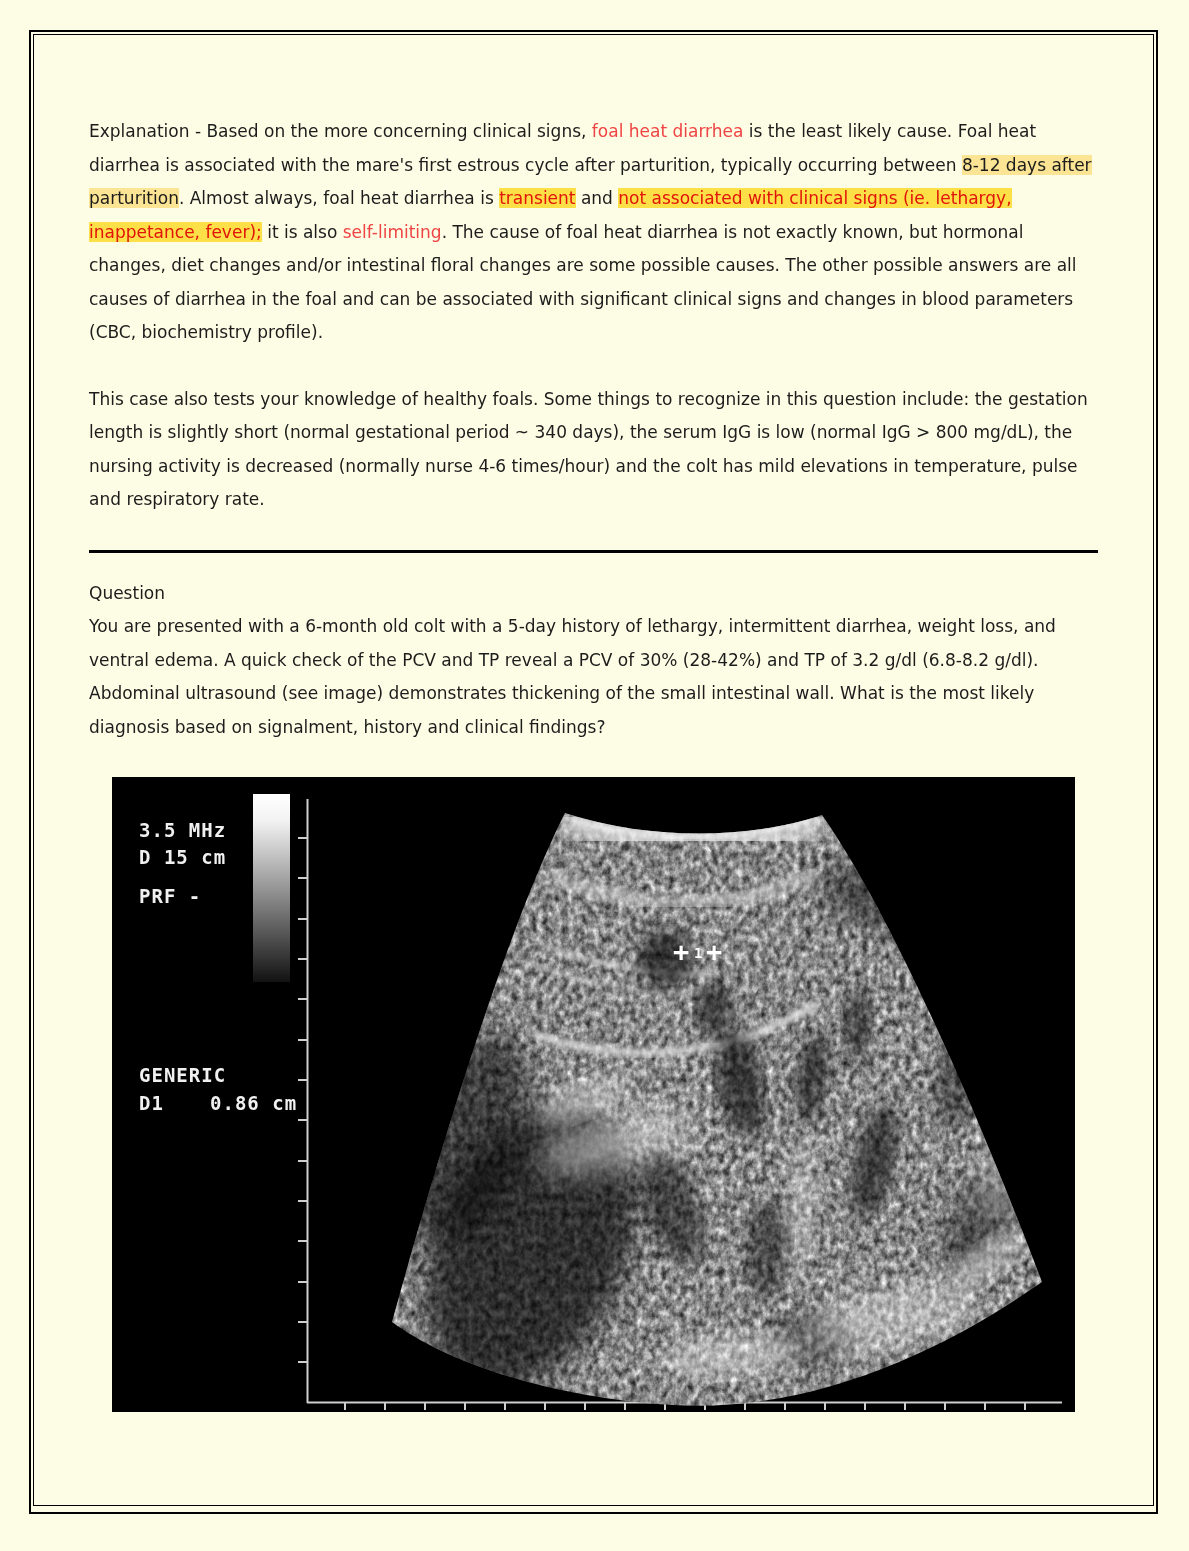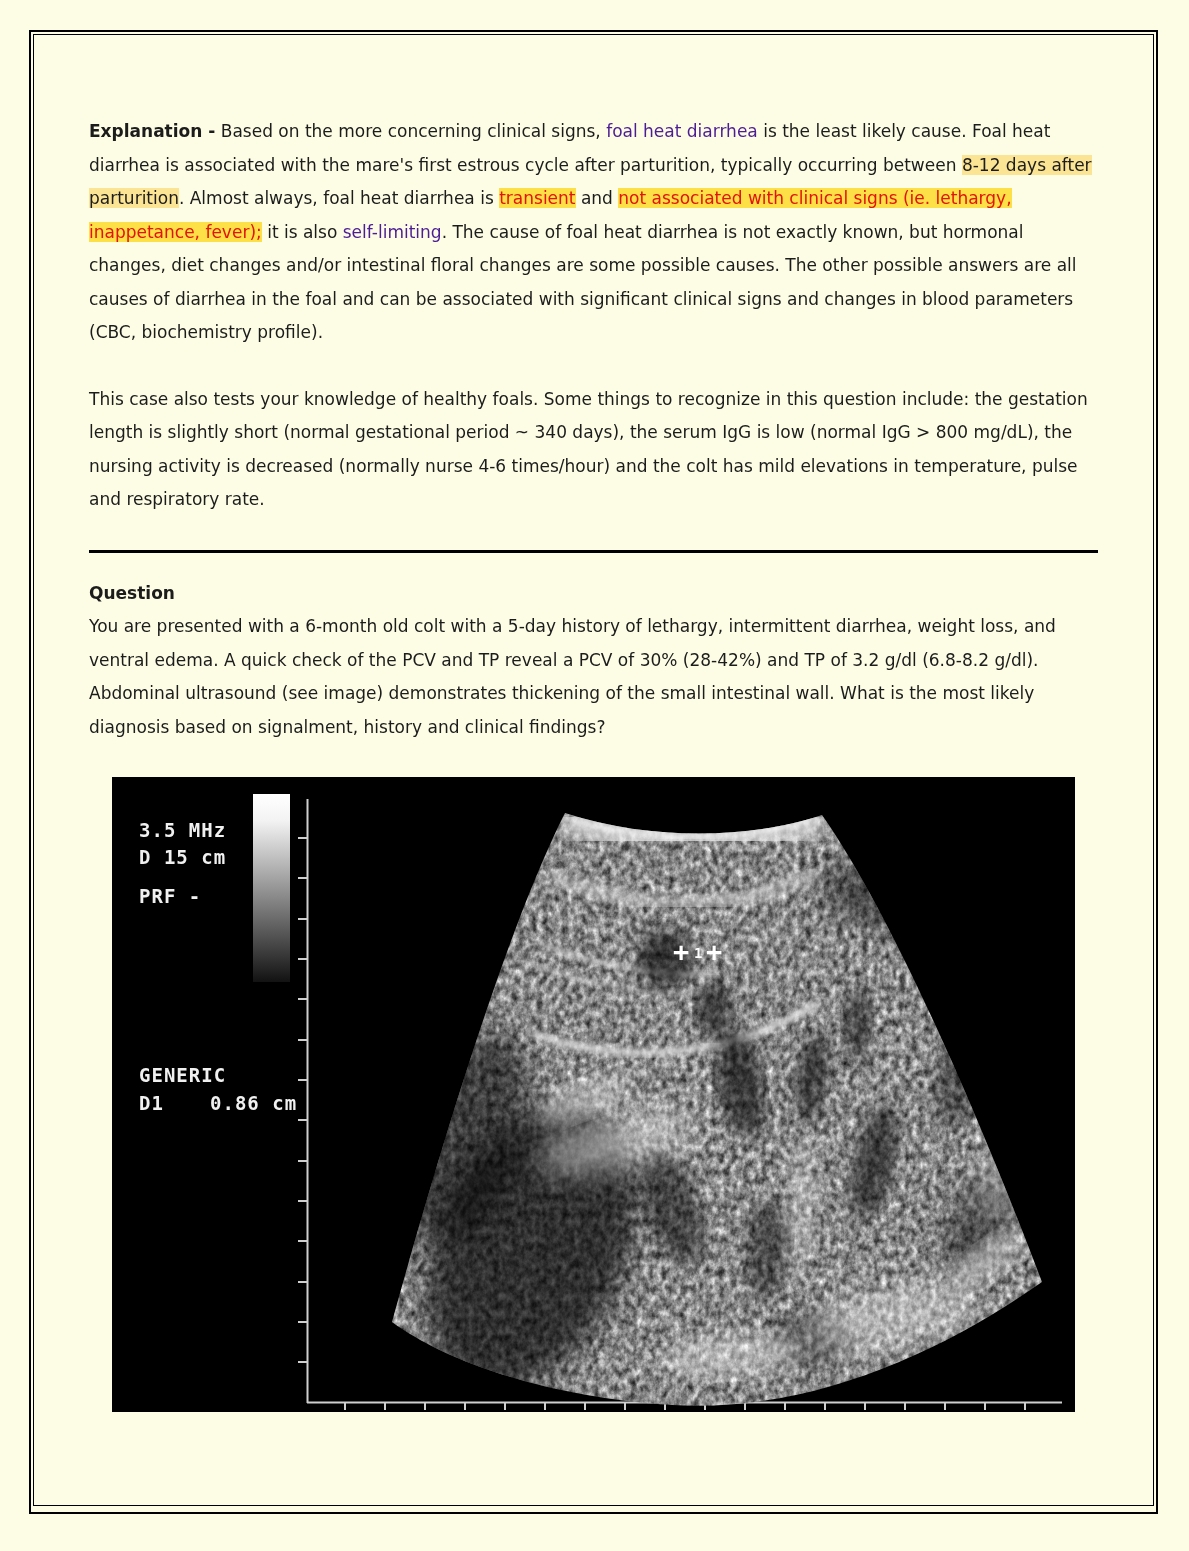--- a/index.html
+++ b/index.html
@@ -20,22 +20,22 @@
   .inner-box {
     margin: 2px; border: 1px solid #000000;
     height: calc(100% - 10px);
     padding: 0; overflow: hidden;
   }
   .content { padding: 80px 55px 0 55px; }
   .para {
     font-size: 17px; line-height: 33.5px;
     margin: 0 0 33px 0; text-align: left;
   }
-  .para b { font-weight: bold; }
-  .red { color: #4c1d95; }
+  .para b { font-weight: normal; }
+  .red { color: #ef4444; }
   .hl, .hl-black { background: #fbe493; }
   .hl-red { background: #fde047; color: #e01408; }
   .divider {
     border: none; border-top: 3px solid #000000;
     margin: 24px 0 24px 0; width: 100%;
   }
   .us-wrap {
     width: 963px; height: 635px;
     margin: 12px 0 0 23px;
     background: #000;

